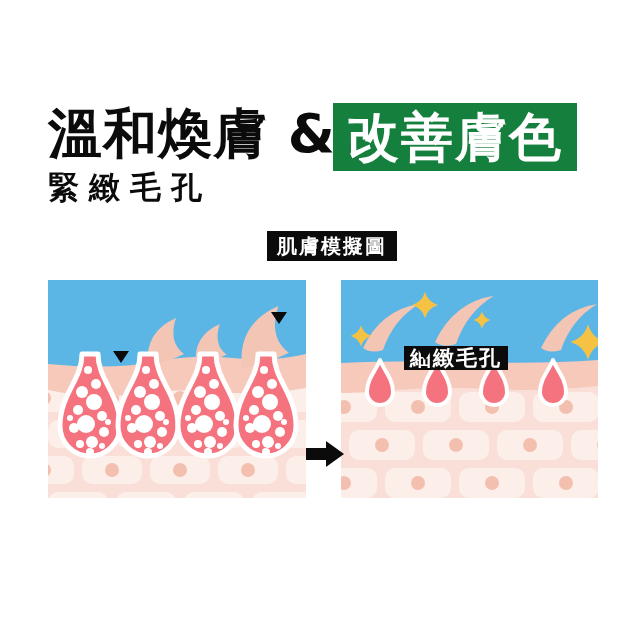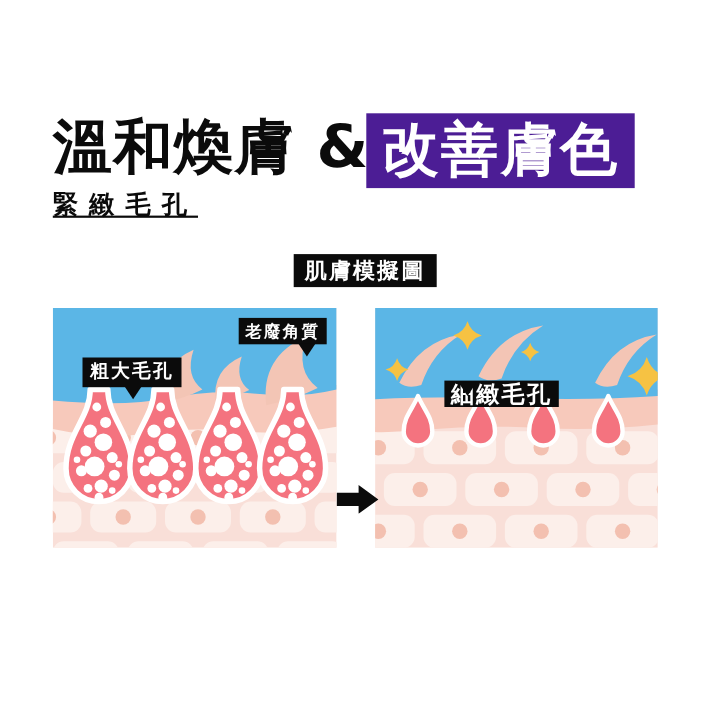--- a/index.html
+++ b/index.html
@@ -4,23 +4,23 @@
 <style>
   html,body{margin:0;padding:0;background:#fff;}
   .stage{
     position:relative;width:640px;height:522px;background:#FFFFFF;
     font-family:"DejaVu Sans","Liberation Sans",sans-serif;color:#0B0B0B;
     overflow:hidden;
   }
   .abs{position:absolute;}
   
   .title-plain{left:48px;top:104px;font-size:54px;font-weight:bold;line-height:60px;letter-spacing:1px;white-space:nowrap;}
-  .title-box{left:333px;top:103px;background:#4c1d95;color:#FFFFFF;font-size:52px;font-weight:bold;
+  .title-box{left:333px;top:103px;background:#15803d;color:#FFFFFF;font-size:52px;font-weight:bold;
              line-height:60px;padding:4px 14px;letter-spacing:2px;white-space:nowrap;}
-  .subtitle{left:48px;top:167px;font-size:23px;font-weight:bold;letter-spacing:10px;line-height:40px;white-space:nowrap;text-decoration:underline;}
+  .subtitle{left:48px;top:167px;font-size:31px;font-weight:bold;letter-spacing:10px;line-height:40px;white-space:nowrap;}
   
   .caption-box{left:267px;top:231px;background:#0B0B0B;color:#FFFFFF;font-size:20px;font-weight:bold;
                padding:4px 10px;letter-spacing:2px;line-height:22px;white-space:nowrap;text-align:center;}
   
   .panel-before{left:48px;top:280px;width:258px;height:218px;}
   .panel-after{left:341px;top:280px;width:257px;height:218px;}
   .arrow-wrap{left:306px;top:441px;width:40px;height:26px;}
   
   .callout{background:#0B0B0B;color:#FFFFFF;font-weight:bold;white-space:nowrap;}
   .callout-big{left:75px;top:325px;font-size:17px;padding:4px 7px;letter-spacing:2px;line-height:19px;}
@@ -163,24 +163,22 @@
     </g>
 
     <g>
       <use href="#ap-star" transform="translate(84,25)"></use>
       <use href="#ap-star" transform="translate(20,56) scale(0.8)"></use>
       <use href="#ap-star" transform="translate(141,40) scale(0.65)"></use>
       <use href="#ap-star" transform="translate(247,62) scale(1.35)"></use>
     </g>
   </svg>
 
-  <div class="abs callout callout-big">粗大毛孔</div>
   <div class="abs pointer ptr-big"></div>
 
-  <div class="abs callout callout-keratin">老廢角質</div>
   <div class="abs pointer ptr-keratin"></div>
 
   <div class="abs callout callout-fine">細緻毛孔</div>
   <div class="abs pointer ptr-fine"></div>
 
   <svg class="abs arrow-wrap" viewBox="0 0 40 26" width="40" height="26">
     <polygon points="0,7 20,7 20,0 38,13 20,26 20,19 0,19" fill="#0B0B0B"></polygon>
   </svg>
 
 

